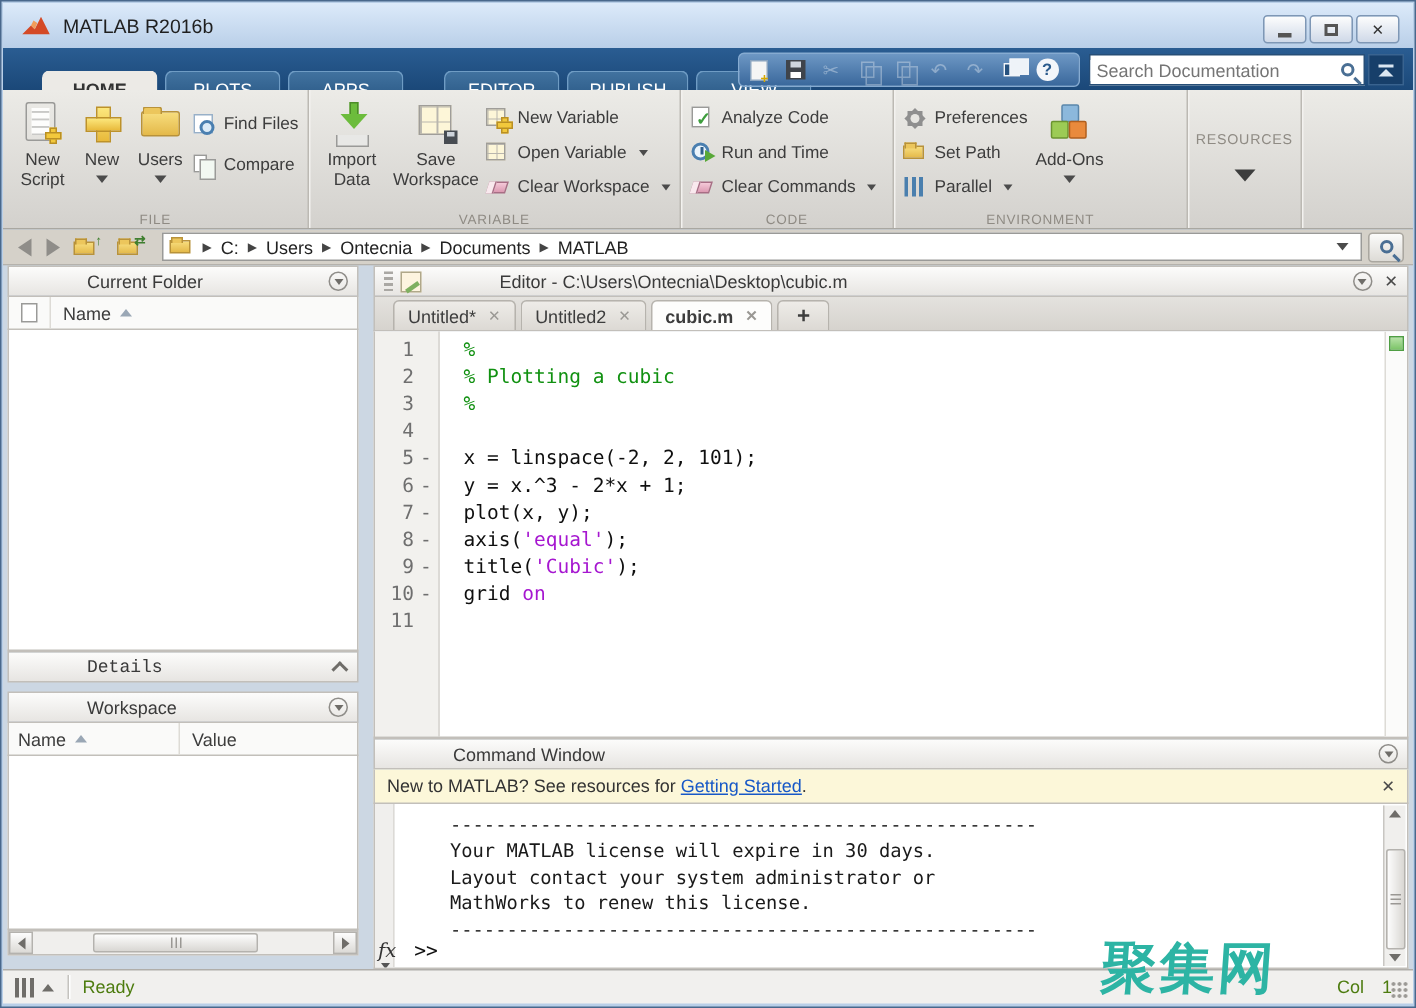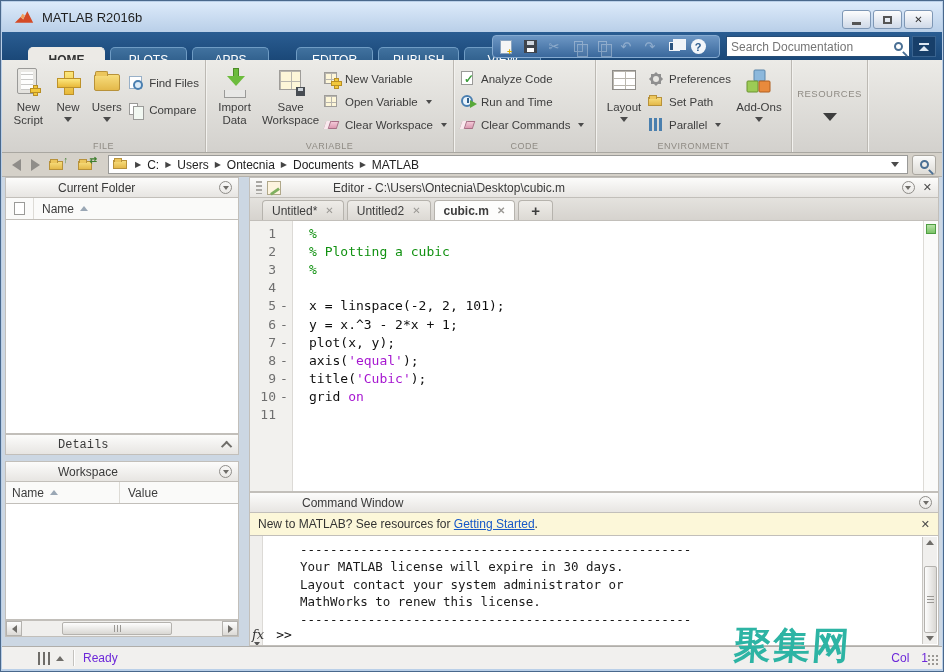--- a/index.html
+++ b/index.html
@@ -217,21 +217,21 @@
   .vscroll { position:absolute; right:1px; top:1px; bottom:1px; width:15px; background:#f0efed; border-left:1px solid #c8c6c2;
     display:flex; flex-direction:column; align-items:center; }
   .vthumb { width:13px; height:88px; margin-top:18px; background:linear-gradient(90deg,#fdfdfd,#d9d7d3); border:1px solid #b4b2ae; border-radius:2px;
     display:flex; flex-direction:column; align-items:center; justify-content:center; gap:2px; }
   .grip-h { width:7px; height:1px; background:#9a9894; box-shadow:0 3px 0 #9a9894, 0 -3px 0 #9a9894; }
   .vs-btn { width:13px; height:14px; display:flex; align-items:center; justify-content:center; }
   .vs-down { margin-top:auto; }
 
   
   .statusbar { position:absolute; left:1px; right:1px; top:645px; height:23px; background:#f1f0ee; border-top:1px solid #b0aeaa;
-    display:flex; align-items:center; font-size:12px; color:#6d28d9;padding-left:28px; }
+    display:flex; align-items:center; font-size:12px; color:#4d7c0f; }
   .sb-par { width:14px; height:13px; margin-left:8px;
     background:repeating-linear-gradient(90deg,#6f6d69 0 2.5px, transparent 2.5px 5px); }
   .sb-par-arrow { width:0; height:0; border-left:4px solid transparent; border-right:4px solid transparent; border-bottom:5px solid #6f6d69; margin-left:4px; }
   .sb-div { width:1px; height:16px; background:#c4c2be; box-shadow:1px 0 0 #fff; margin:0 9px; }
   .sb-right { margin-left:auto; display:flex; align-items:center; gap:14px; margin-right:14px; }
   .sb-col { display:flex; gap:12px; }
   .resizegrip { position:absolute; right:3px; bottom:3px; width:12px; height:12px;
     background:radial-gradient(circle at 2px 2px,#9a9894 1px,transparent 1.5px); background-size:4px 4px; }
   .watermark { position:absolute; right:92px; bottom:0px; font-size:37px; font-weight:900; letter-spacing:2px;
     font-family:"Liberation Sans",sans-serif; z-index:50; transform:skewX(-4deg); }
@@ -409,27 +409,20 @@
               <span class="eraser"></span>
             </span>
           <span class="slabel">Clear Commands</span>
           <span class="ddsmall"></span>
         </div>
       </div>
       <div class="rgroup-label">CODE</div>
     </div>
 
     <div class="rgroup" style="width:196px">
-      <div class="bigbtn" style="width:44px">
-        <span class="ic30">
-            <span class="layoutic"></span>
-          </span>
-        <span class="blabel">Layout</span>
-        <span class="dropdown"></span>
-      </div>
       <div class="stack">
         <div class="smallbtn">
           <span class="ic16">
               <span class="gear">
                 <span class="sq1"></span>
                 <span class="sq2"></span>
                 <span class="hole"></span>
               </span>
             </span>
           <span class="slabel">Preferences</span>

